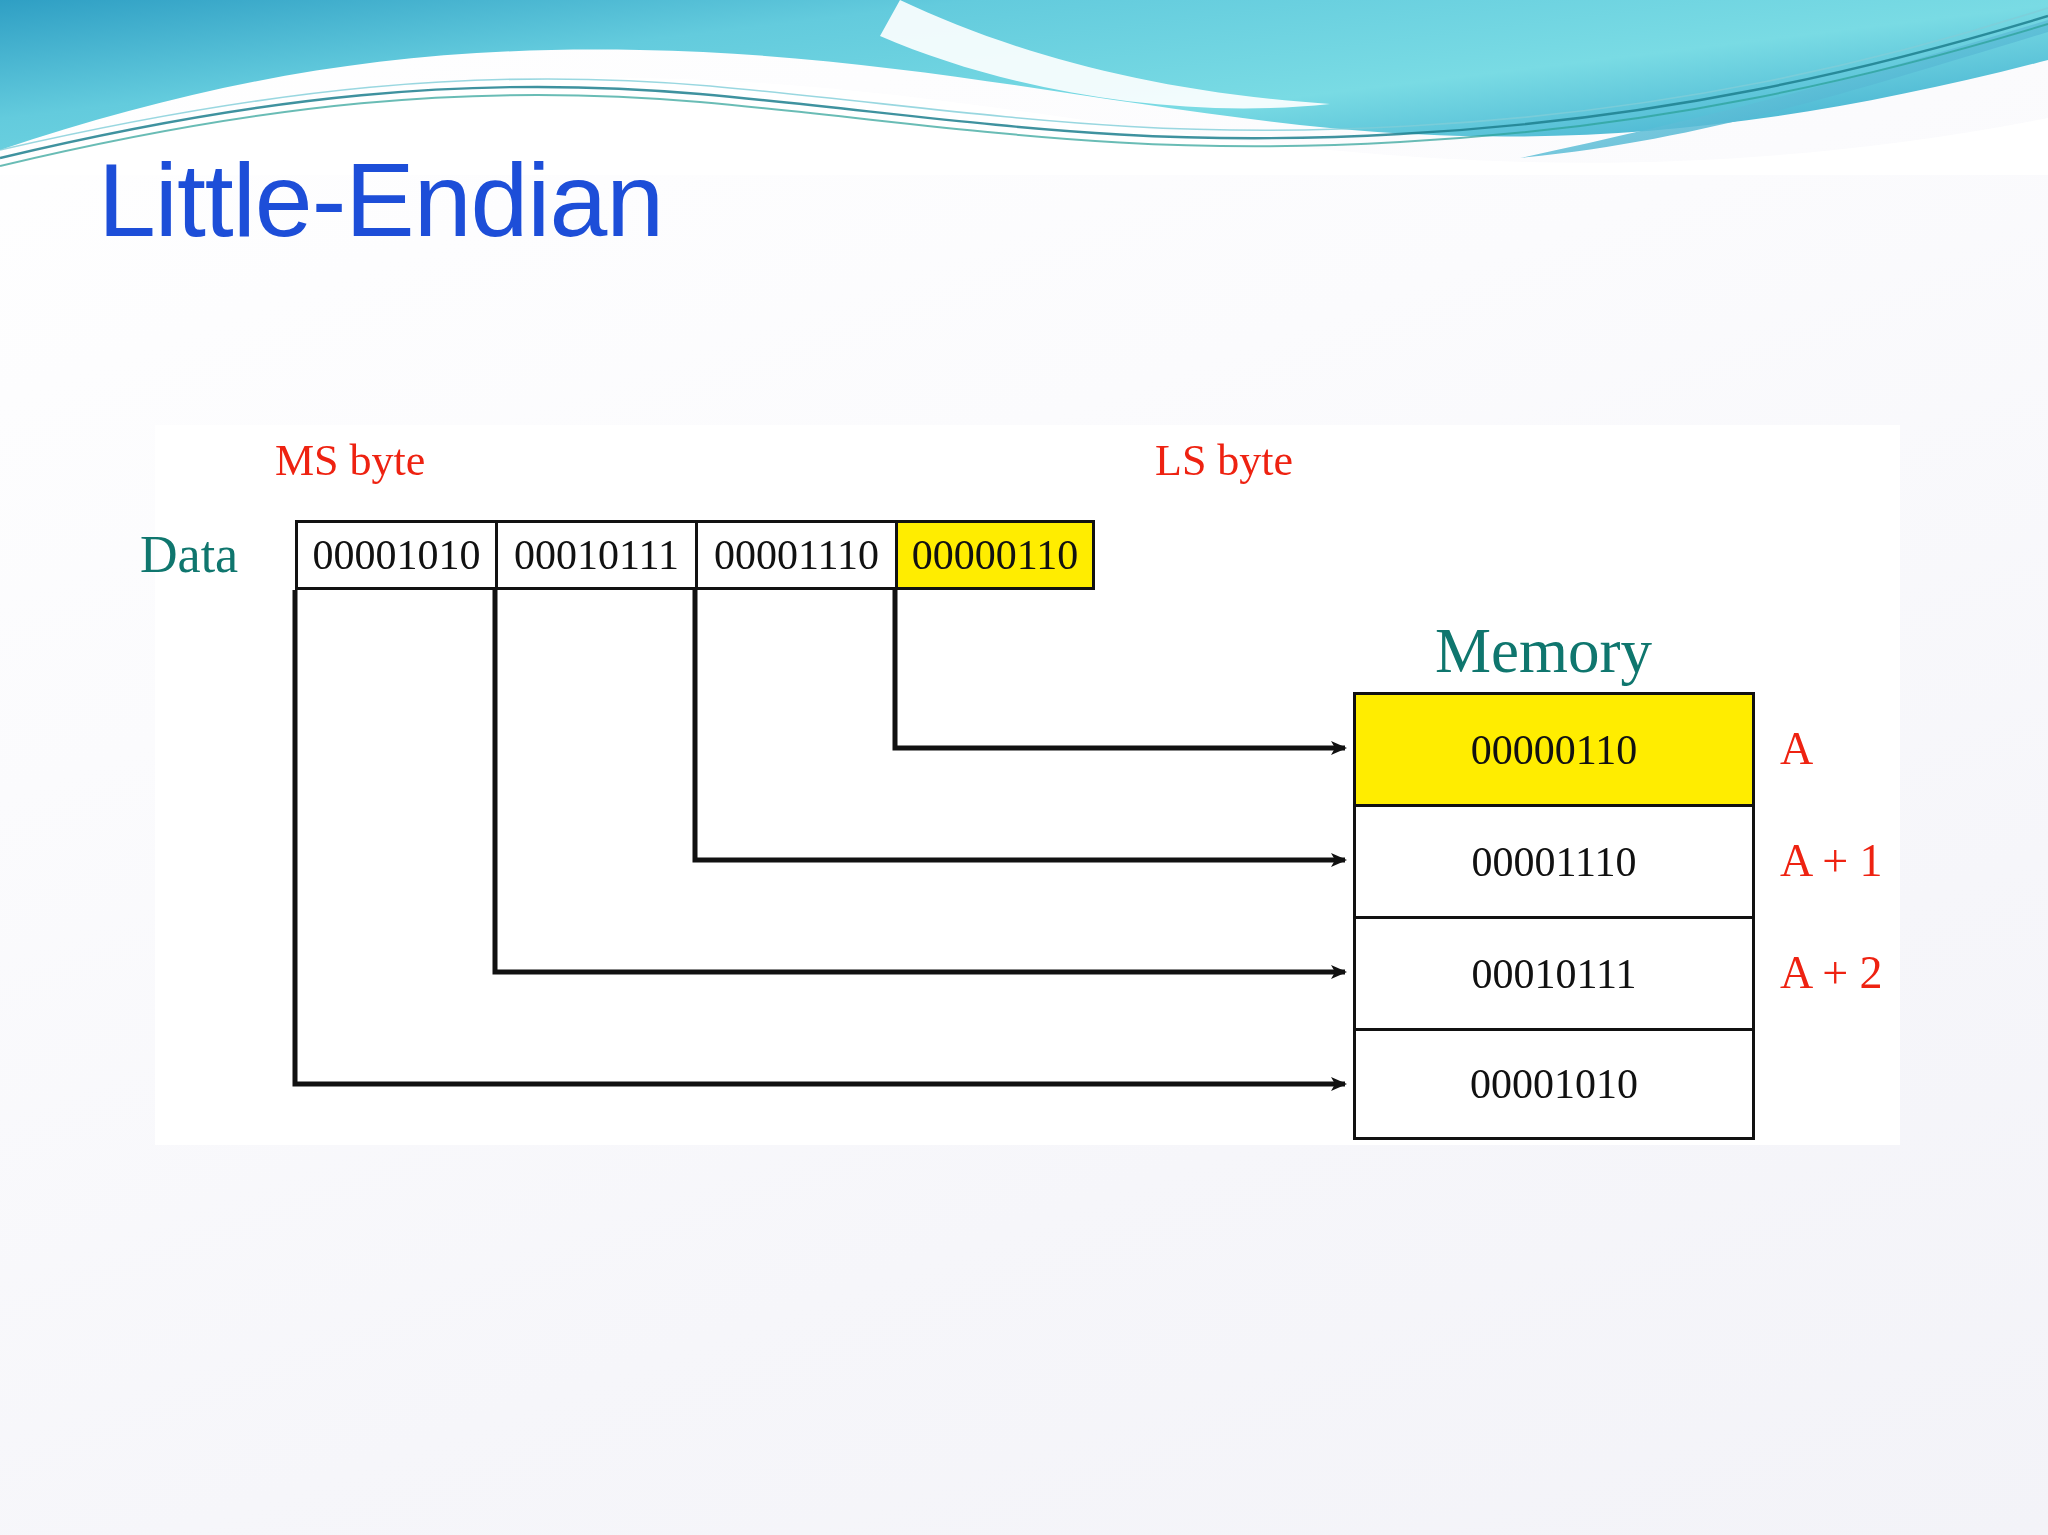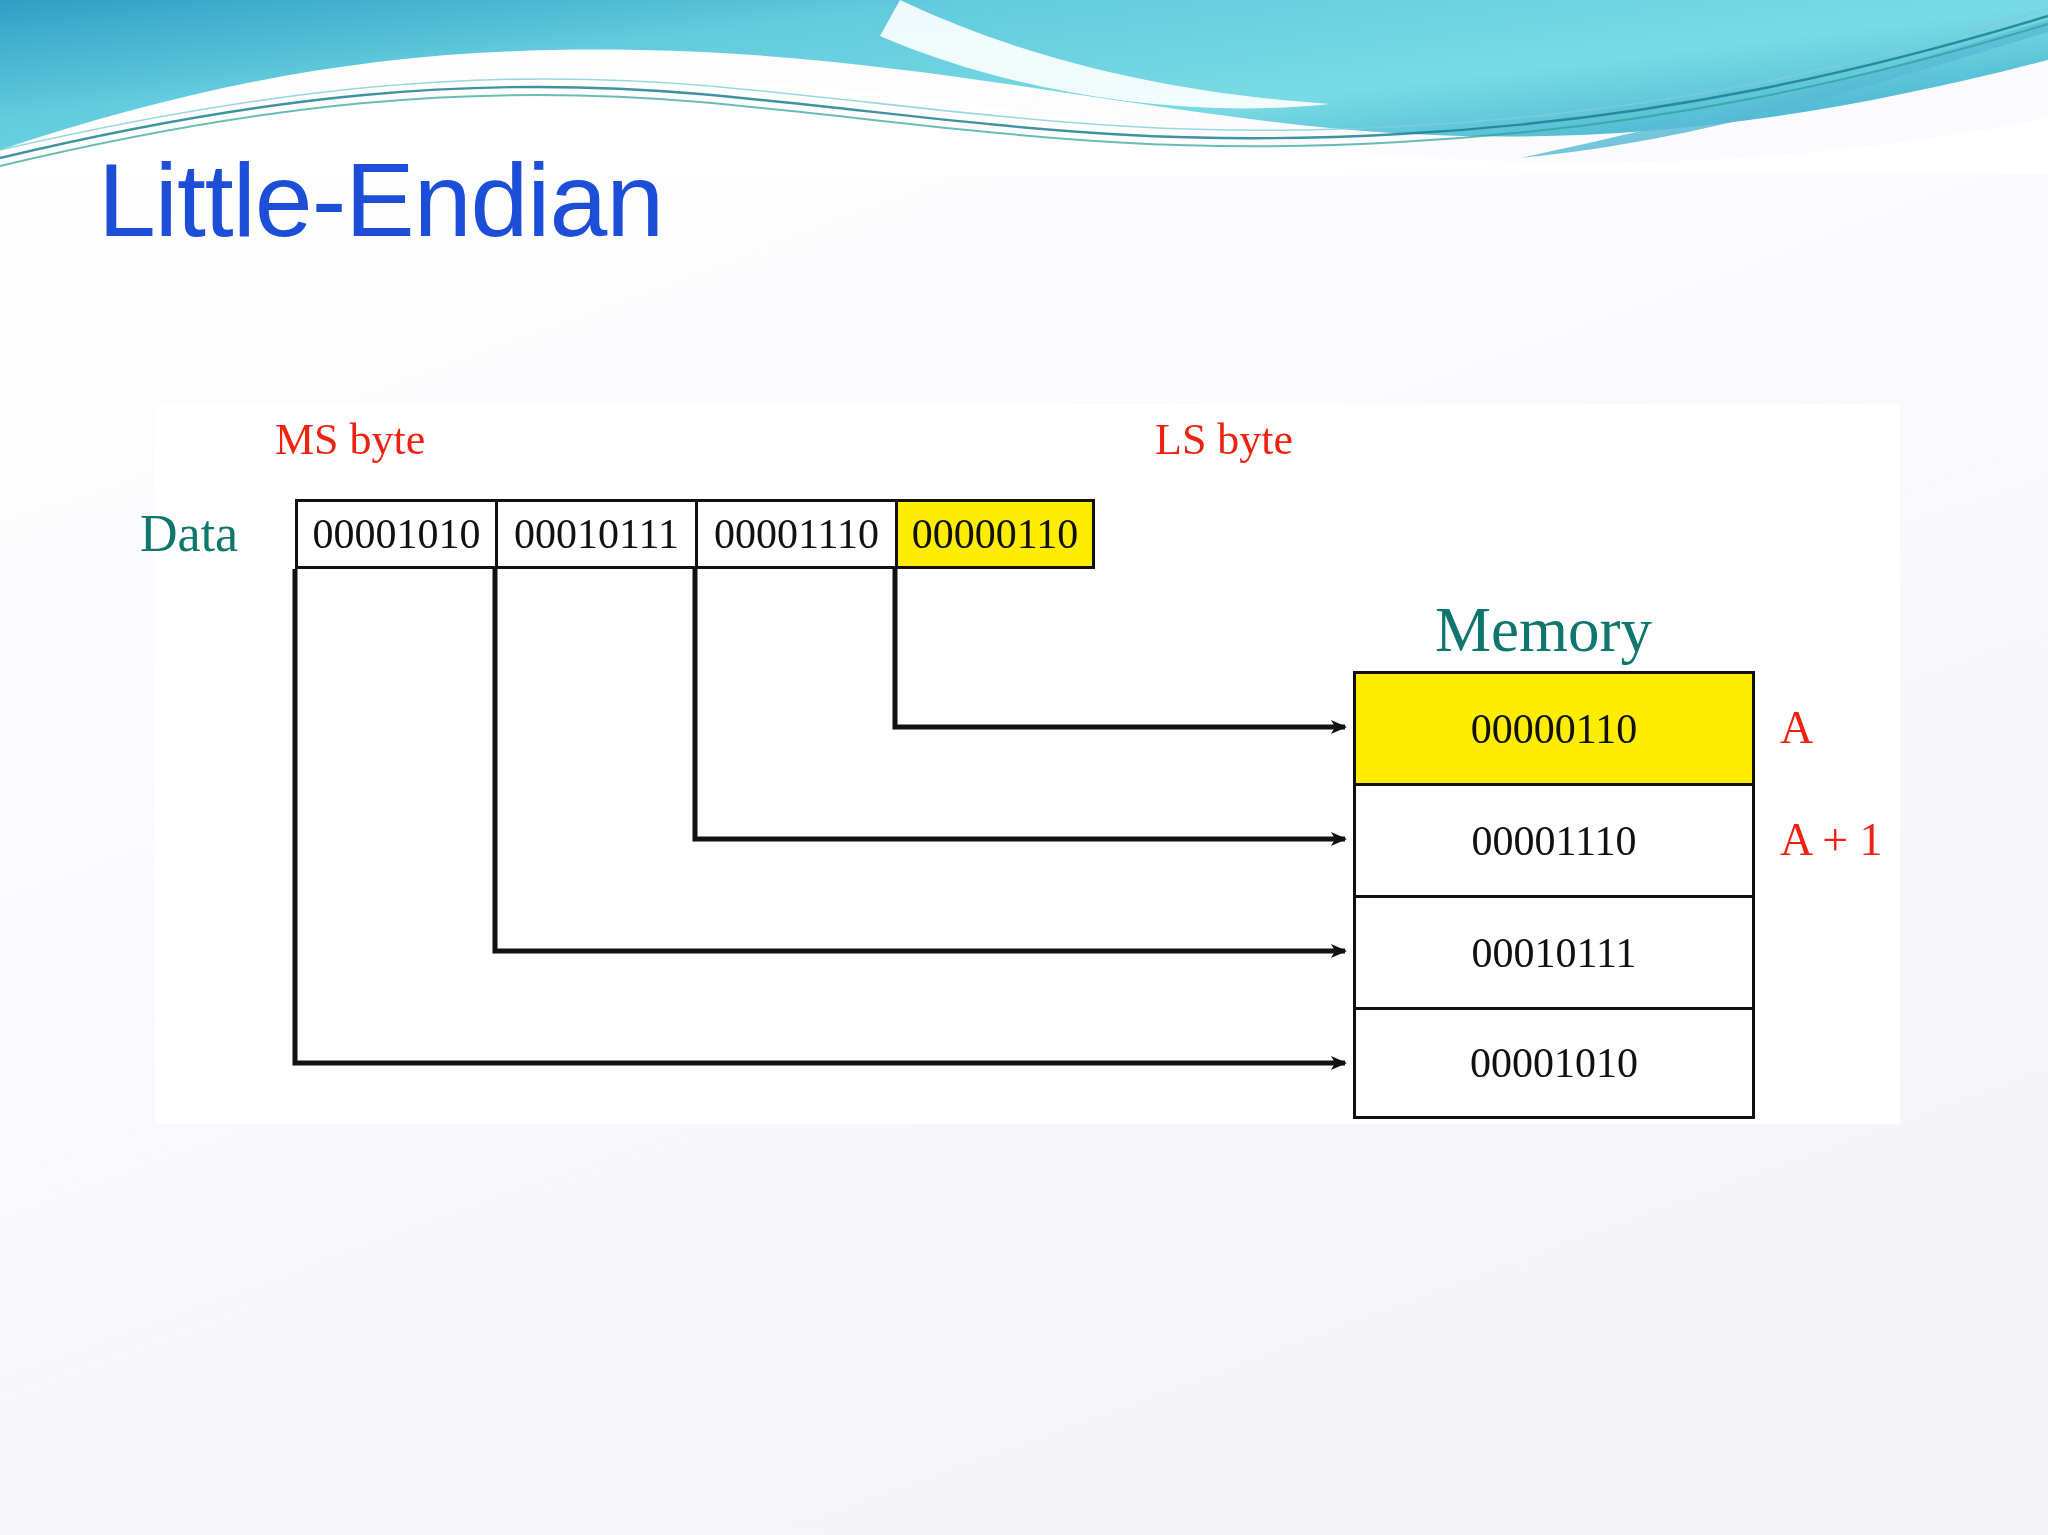--- a/index.html
+++ b/index.html
@@ -17,21 +17,21 @@
   #title{
     position:absolute;left:98px;top:148px;
     font-size:104px;line-height:1.0;font-weight:400;
     color:#1d4ed8;letter-spacing:-1px;
     font-family:"Liberation Sans", sans-serif;
     white-space:nowrap;
   }
 
   
   #panel{
-    position:absolute;left:155px;top:404px;width:1745px;height:720px;
+    position:absolute;left:155px;top:425px;width:1745px;height:720px;
     background:#ffffff;
   }
   #diagram{position:absolute;left:0;top:0;width:1745px;height:720px;}
   #diagram svg{position:absolute;left:0;top:0;width:1745px;height:720px;}
 
   .lbl{position:absolute;white-space:nowrap;font-family:"Liberation Serif", serif;}
 
   .red{color:#ee2211;}
   .blk{color:#0f766e;}
 
@@ -146,14 +146,15 @@
 
   <div id="mem-col">
     <div class="mem-cell hl">00000110</div>
     <div class="mem-cell">00001110</div>
     <div class="mem-cell">00010111</div>
     <div class="mem-cell">00001010</div>
   </div>
 
   <div class="addr" style="top:267px;">A</div>
   <div class="addr" style="top:379px;">A + 1</div>
+  <div class="addr" style="top:491px;">A + 2</div>
 
 </div>
 
 </body></html>

